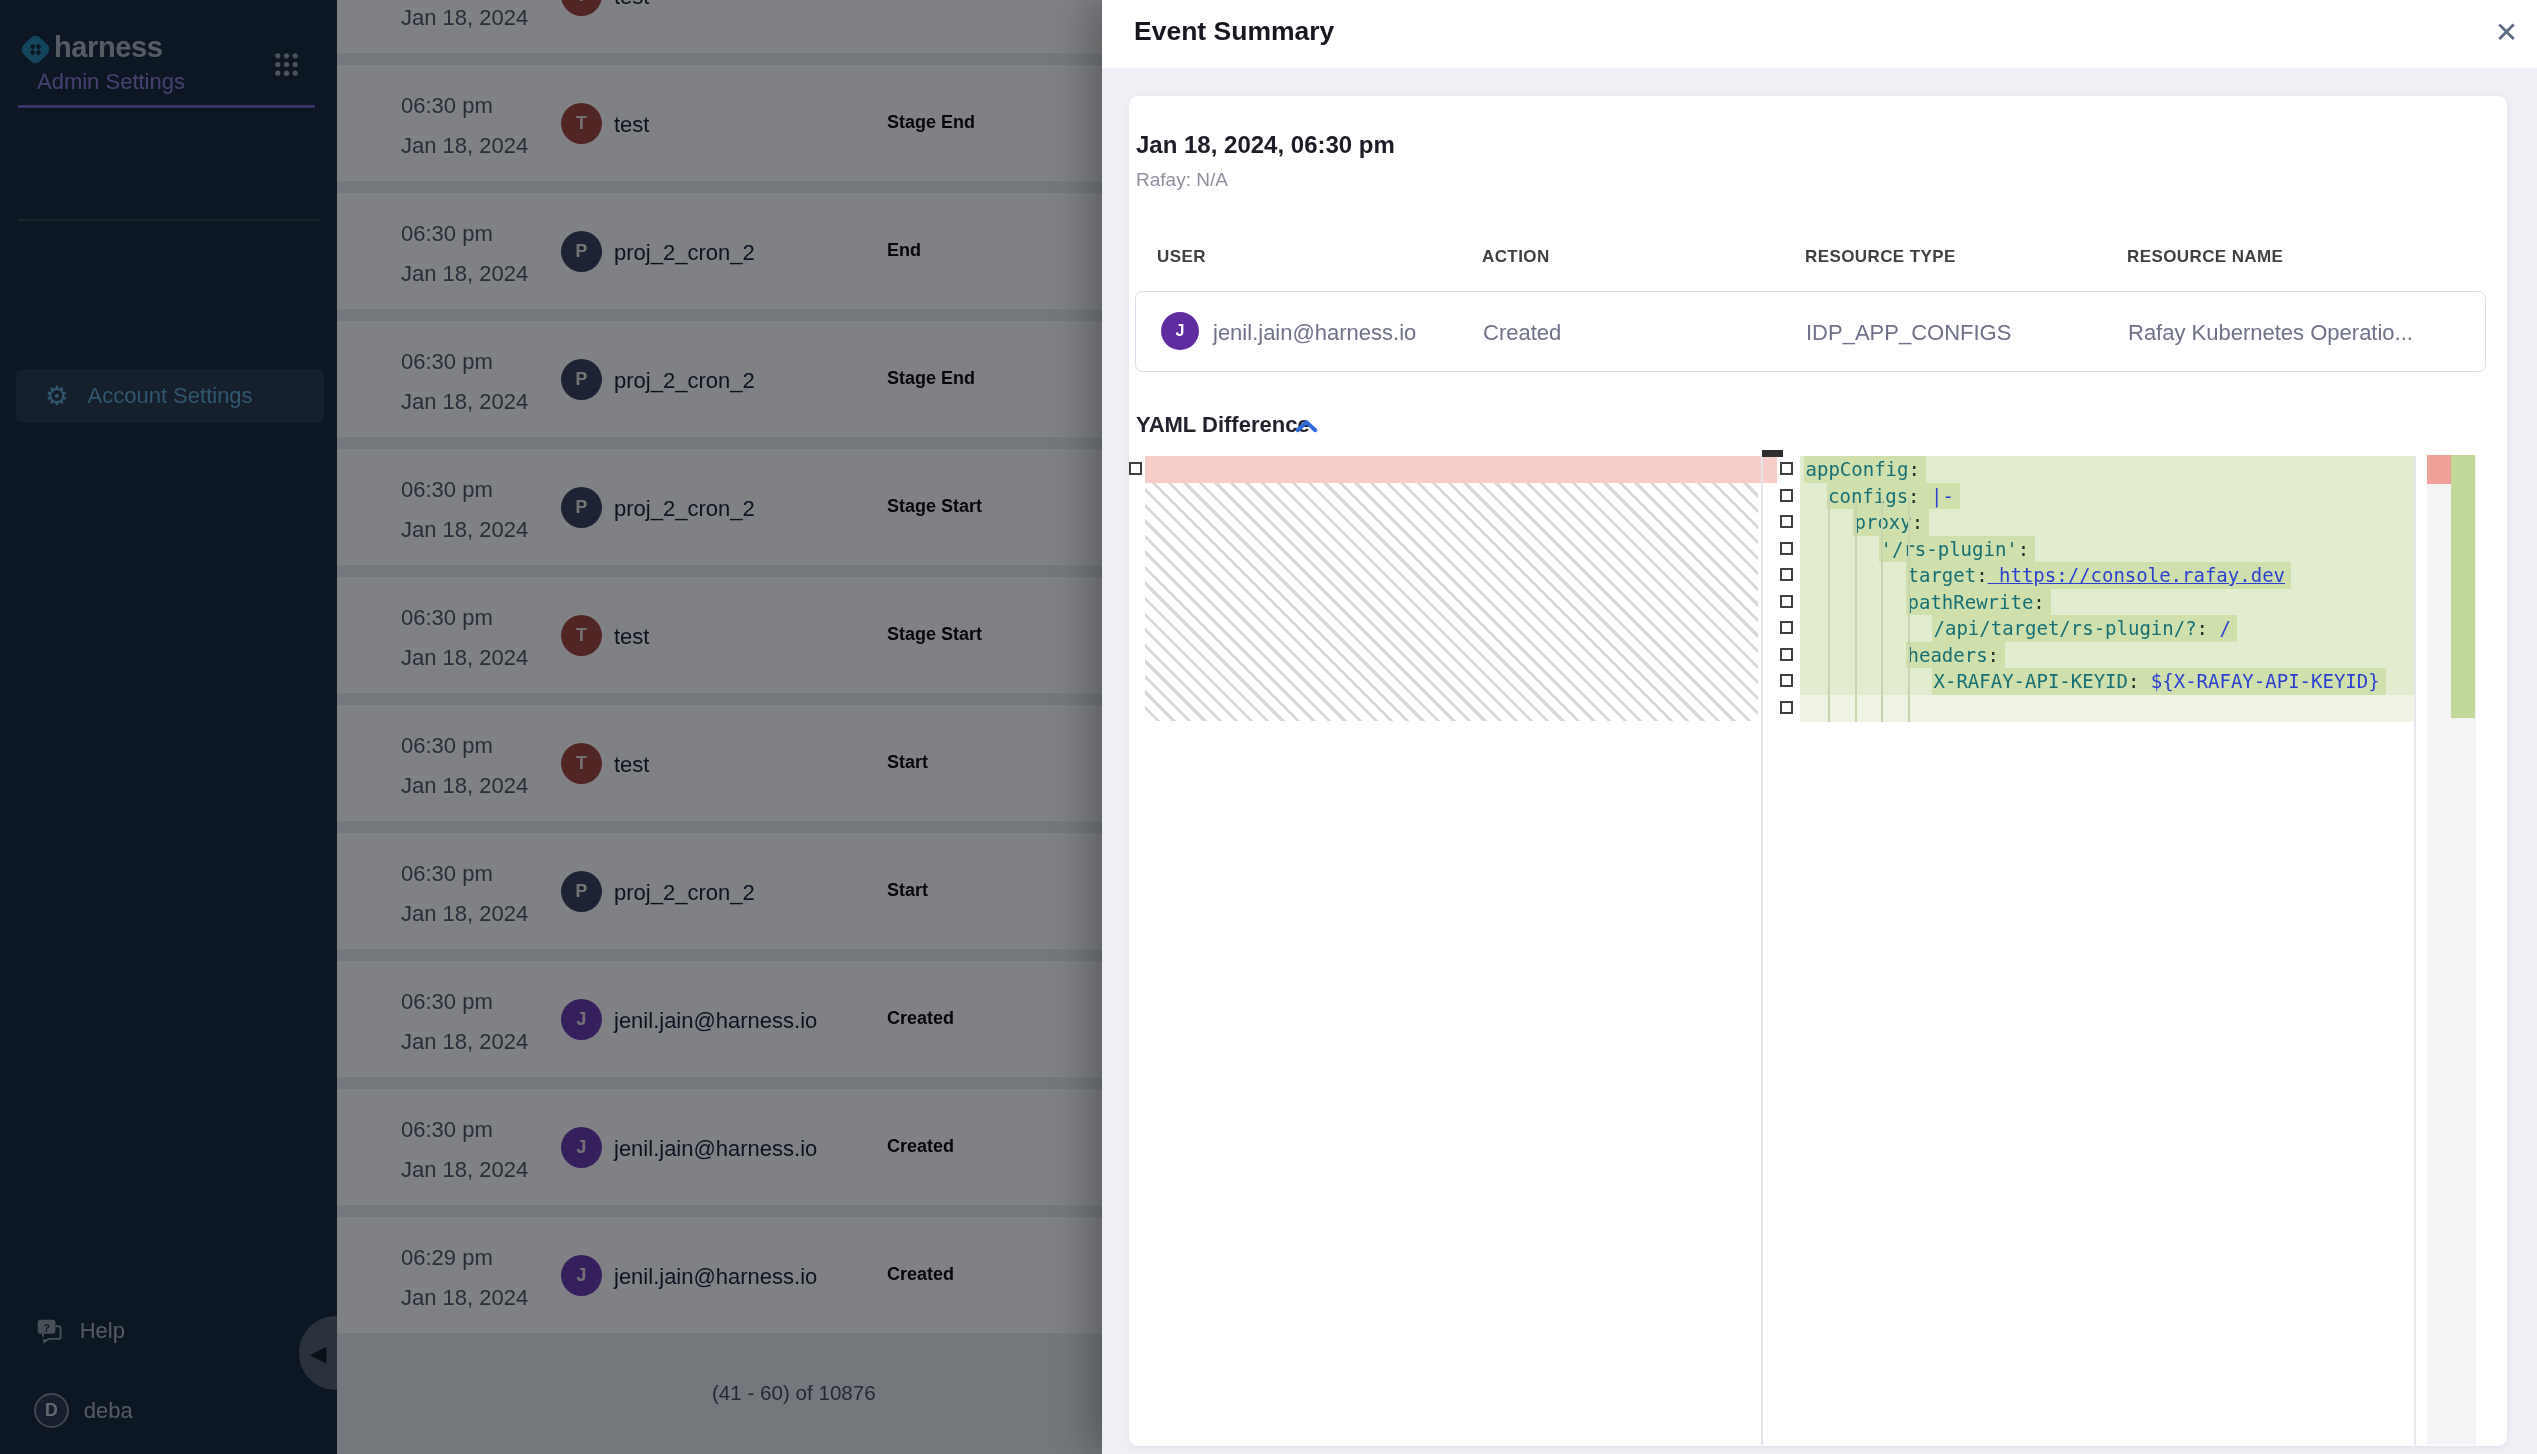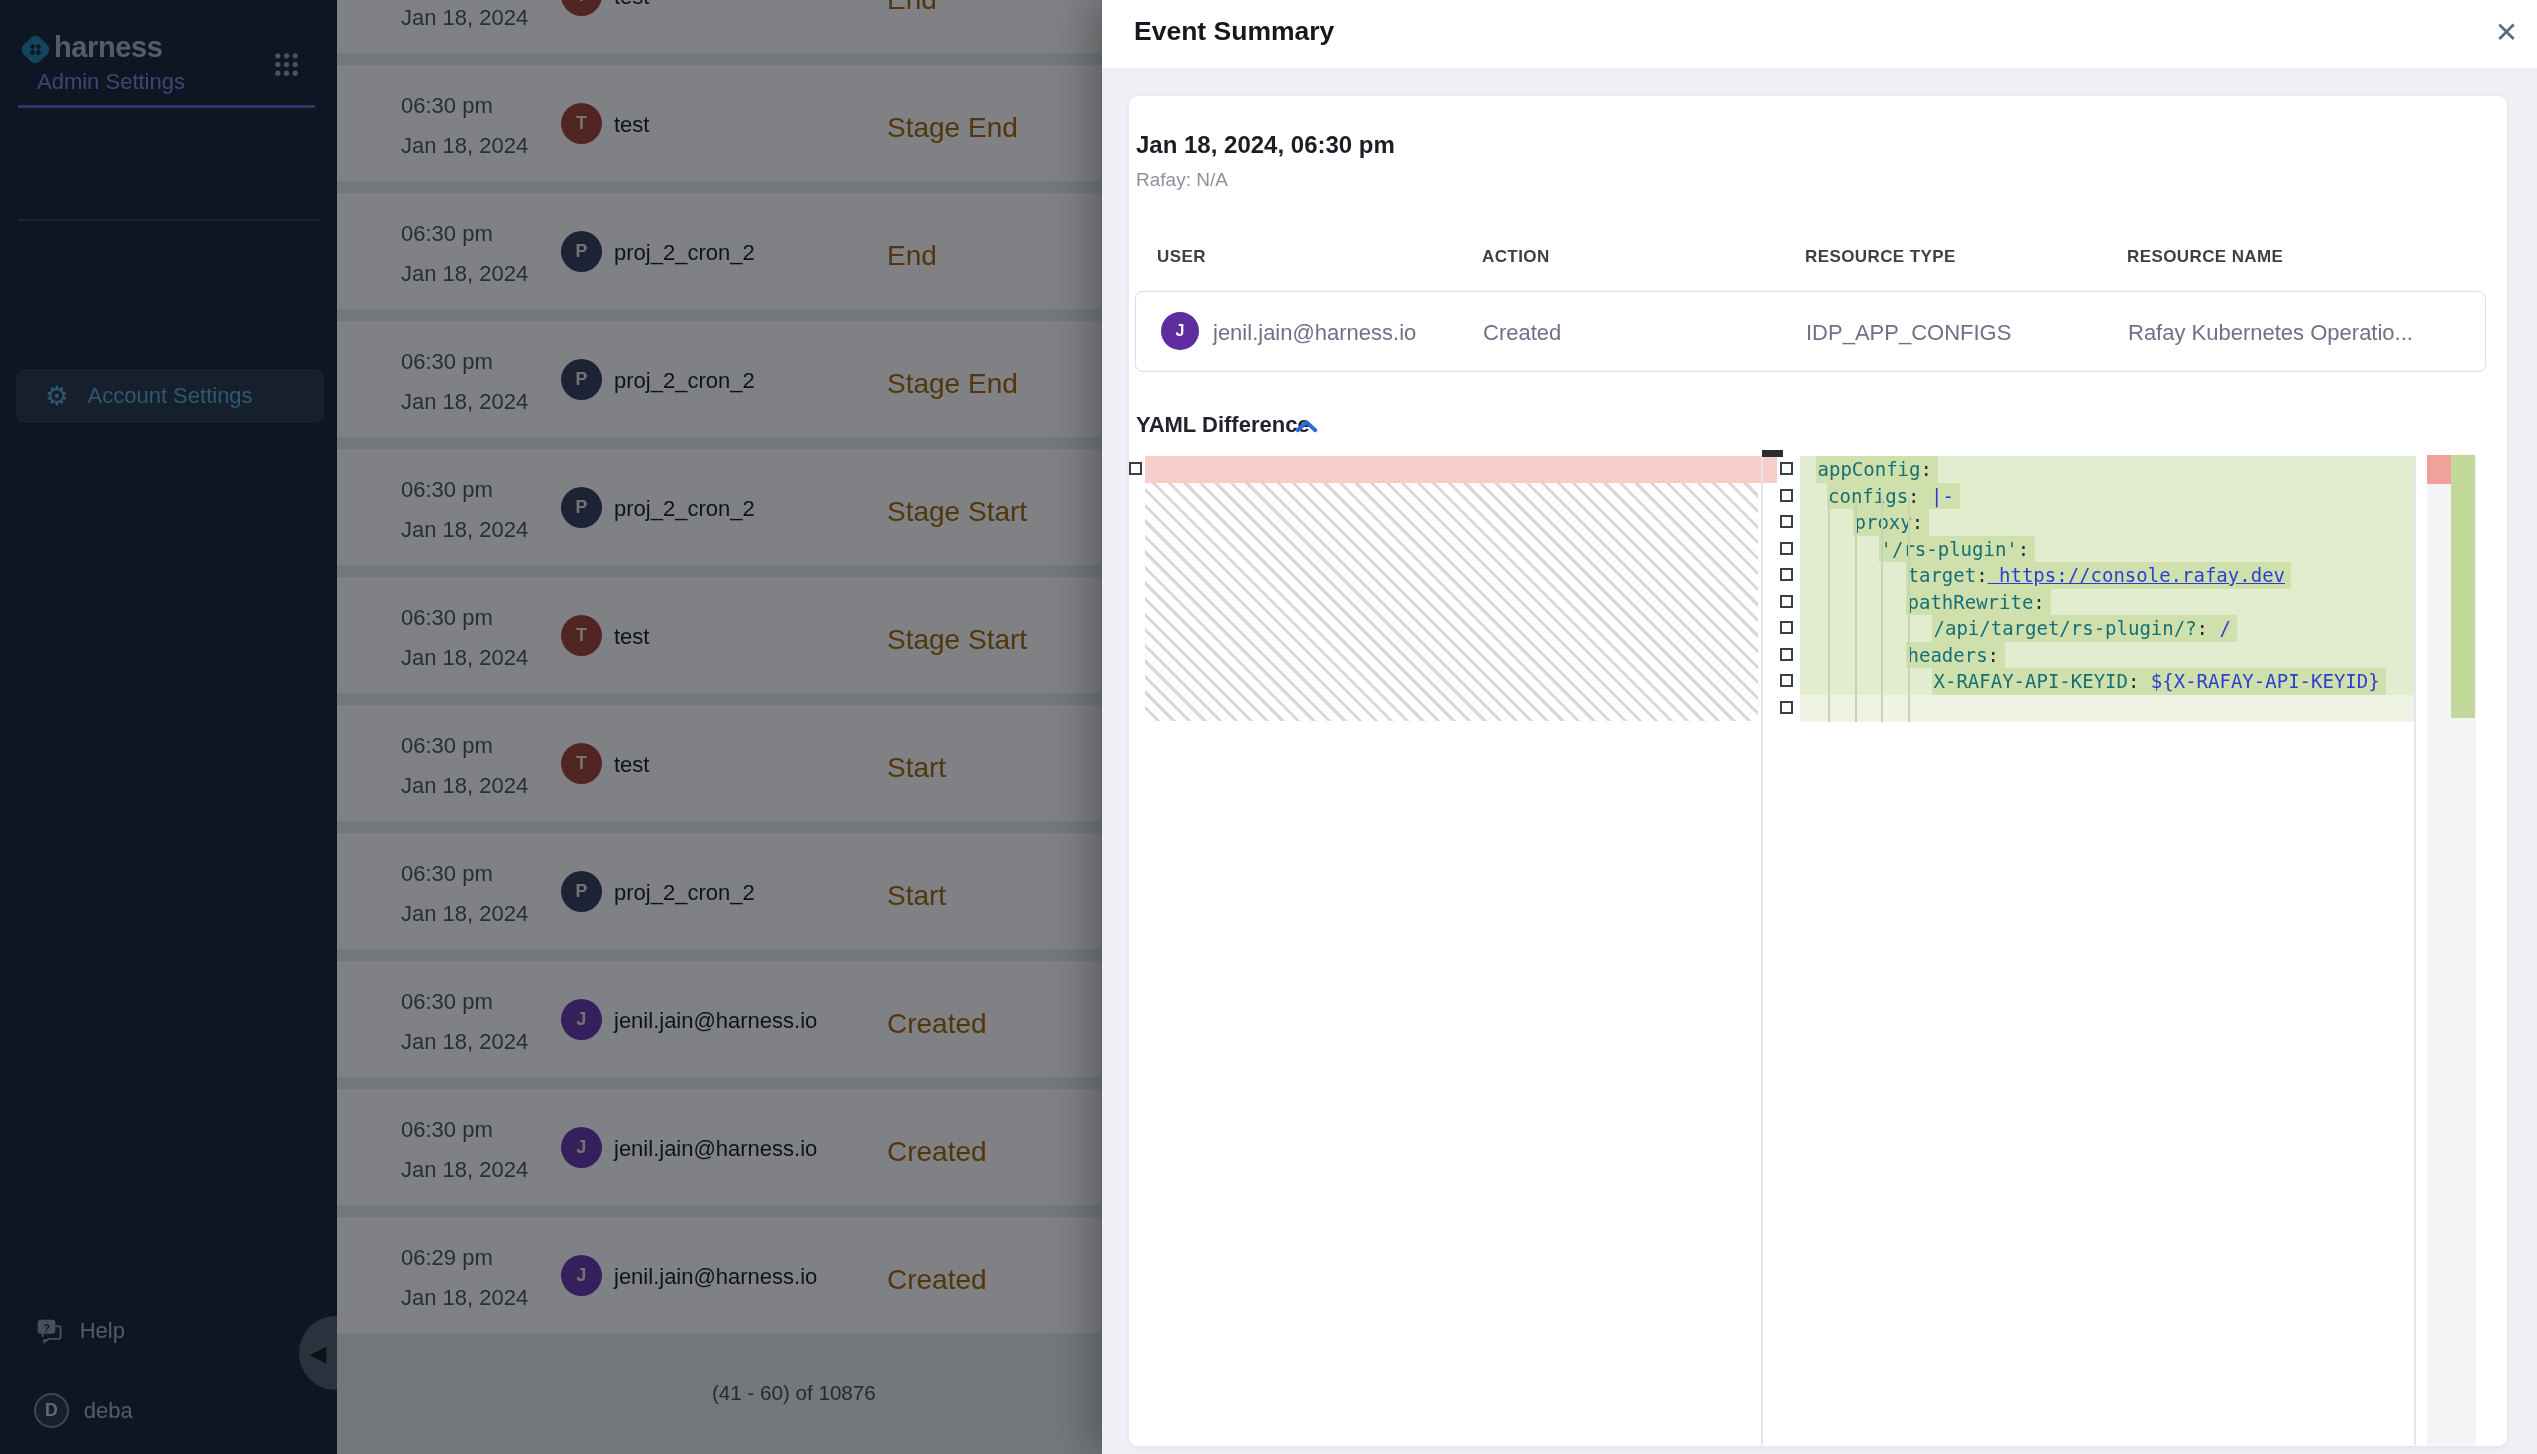--- a/index.html
+++ b/index.html
@@ -36,21 +36,21 @@
   
   #main { left:337px; top:0; width:2200px; height:1454px; background:#e9ecf1; }
   #audit-rows { position:absolute; left:0; top:0; width:2200px; height:1347px; overflow:hidden; }
   .arow { position:absolute; left:0; width:2200px; height:116px; background:#ffffff; }
   .atime { position:absolute; left:64px; top:0; width:162px; height:116px; color:#4a535f; font-size:22px; }
   .atime .t1 { position:absolute; top:28px; }
   .atime .t2 { position:absolute; top:68px; }
   .aava { position:absolute; left:224px; top:38px; width:41px; height:41px; border-radius:50%;
           color:#e8e2de; font-size:17.7px; font-weight:bold; display:flex; align-items:center; justify-content:center; }
   .aname { position:absolute; left:277px; top:47px; font-size:22px; color:#0f172a; }
-  .aaction { position:absolute; left:550px; top:47px; font-size:28px; color:#a16207; }
+  .aaction { position:absolute; left:550px; top:47px; font-size:18px; color:#000000;font-weight:bold; }
 
   .range-label { left:375px; top:1381px; font-size:20.6px; color:#3f4855; }
   .pager-pill { left:904px; top:1360px; width:228px; height:62px; background:#ffffff; border-radius:31px; }
   .prev-btn { left:933px; top:1379px; font-size:21.3px; color:#2f6fd0; cursor:pointer; }
   .page-num { left:1054px; top:1379px; font-size:21.3px; color:#2f6fd0; cursor:pointer; }
 
   
   #overlay { left:0; top:0; width:1102px; height:1454px; background:rgba(10,13,20,0.52); z-index:50; }
 
   
@@ -300,21 +300,21 @@
         <div class="abs gutter-sq dsq" style="top: 515px;"></div>
         <div class="abs gutter-sq dsq" style="top: 542px;"></div>
         <div class="abs gutter-sq dsq" style="top: 568px;"></div>
         <div class="abs gutter-sq dsq" style="top: 595px;"></div>
         <div class="abs gutter-sq dsq" style="top: 621px;"></div>
         <div class="abs gutter-sq dsq" style="top: 648px;"></div>
         <div class="abs gutter-sq dsq" style="top: 674px;"></div>
         <div class="abs gutter-sq dsq" style="top: 701px;"></div>
       </div>
     <div id="code-lines">
-        <div class="code-line" style="top: 456px;"><span class="code-chars" style="margin-left: 16px;"><span class="ck">appConfig</span><span class="cp">:</span></span></div>
+        <div class="code-line" style="top: 456px;"><span class="code-chars" style="margin-left: 4px;"><span class="ck">appConfig</span><span class="cp">:</span></span></div>
         <div class="code-line" style="top: 483px;"><span class="code-chars" style="margin-left: 26.5px;"><span class="ck">configs</span><span class="cp">:</span><span class="cv"> |-</span></span></div>
         <div class="code-line" style="top: 509px;"><span class="code-chars" style="margin-left: 53px;"><span class="ck">proxy</span><span class="cp">:</span></span></div>
         <div class="code-line" style="top: 536px;"><span class="code-chars" style="margin-left: 79px;"><span class="ck">'/rs-plugin'</span><span class="cp">:</span></span></div>
         <div class="code-line" style="top: 562px;"><span class="code-chars" style="margin-left: 106px;"><span class="ck">target</span><span class="cp">:</span><span class="cv link"> https://console.rafay.dev</span></span></div>
         <div class="code-line" style="top: 589px;"><span class="code-chars" style="margin-left: 106px;"><span class="ck">pathRewrite</span><span class="cp">:</span></span></div>
         <div class="code-line" style="top: 615px;"><span class="code-chars" style="margin-left: 132px;"><span class="ck">/api/target/rs-plugin/?</span><span class="cp">:</span><span class="cv"> /</span></span></div>
         <div class="code-line" style="top: 642px;"><span class="code-chars" style="margin-left: 106px;"><span class="ck">headers</span><span class="cp">:</span></span></div>
         <div class="code-line" style="top: 668px;"><span class="code-chars" style="margin-left: 132px;"><span class="ck">X-RAFAY-API-KEYID</span><span class="cp">:</span><span class="cv"> ${X-RAFAY-API-KEYID}</span></span></div>
         <div class="code-line empty" style="top: 695px;"></div>
       </div>

